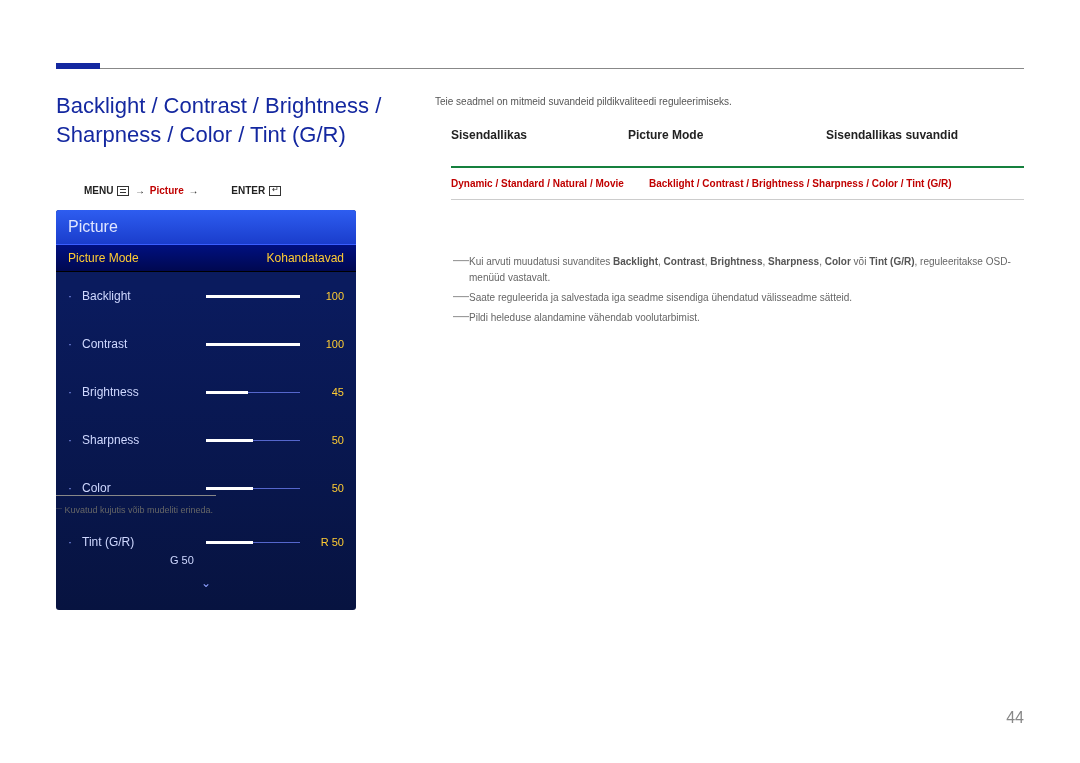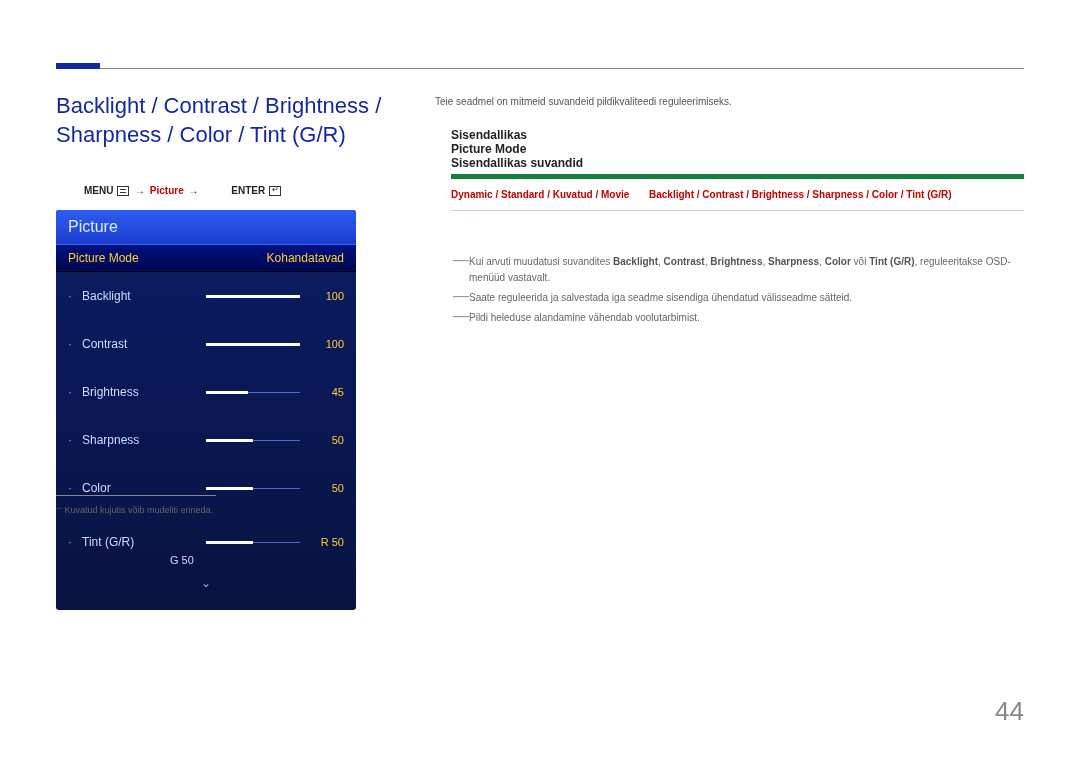--- a/index.html
+++ b/index.html
@@ -108,21 +108,21 @@
 
   
   .intro { position: absolute; left: 435px; top: 96px; font-size: 10px; color: #555; }
 
   .table-wrap {
     position: absolute;
     left: 451px;
     top: 128px;
     width: 573px;
   }
-  .th-row { display: flex; border-bottom: 5px solid #15803d; padding-bottom: 4px; flex-direction: column; }
+  .th-row { display: flex; border-bottom: 2px solid #15803d; padding-bottom: 24px; }
   .th-row div { font-weight: bold; font-size: 12px; color: #222; }
   .c1 { width: 177px; }
   .c2 { width: 198px; }
   .c3 { flex: 1; }
   .tr-row { display: flex; border-bottom: 1px solid #ccc; padding: 8px 0; font-size: 10px; line-height: 1.5; }
   .red { color: #c00000; font-weight: bold; }
   .plain { color: #555; }
 
   .notes {
     position: absolute;
@@ -137,21 +137,21 @@
   .notes .note .dash {
     position: absolute;
     left: 2px;
     top: 0;
     font-size: 16px;
     line-height: 12px;
     color: #999;
   }
   .notes b { color: #555; font-weight: bold; }
 
-  .page-num { position: absolute; right: 56px; bottom: 36px; font-size: 26px; color: #888; }
+  .page-num { position: absolute; right: 56px; bottom: 36px; font-size: 16px; color: #888; }
 </style>
 </head>
 <body>
 
 <div class="top-rule"></div>
 <div class="top-accent"></div>
 
 <h1 class="page-title">Backlight / Contrast / Brightness / Sharpness / Color / Tint (G/R)</h1>
 
 <div class="breadcrumb">
@@ -237,21 +237,21 @@
 <div class="intro">Teie seadmel on mitmeid suvandeid pildikvaliteedi reguleerimiseks.</div>
 
 <div class="table-wrap">
   <div class="th-row">
     <div class="c1">Sisendallikas</div>
     <div class="c2">Picture Mode</div>
     <div class="c3">Sisendallikas suvandid</div>
   </div>
   <div class="tr-row">
     <div class="c2">
-      <span class="red">Dynamic / Standard / Kuvatud / Movie</span>
+      <span class="red">Dynamic / Standard / Natural / Movie</span>
     </div>
     <div class="c3">
       <span class="red">Backlight / Contrast / Brightness / Sharpness / Color / Tint (G/R)</span>
     </div>
   </div>
 </div>
 
 <div class="notes">
   <div class="note">
     <span class="dash">―</span>

